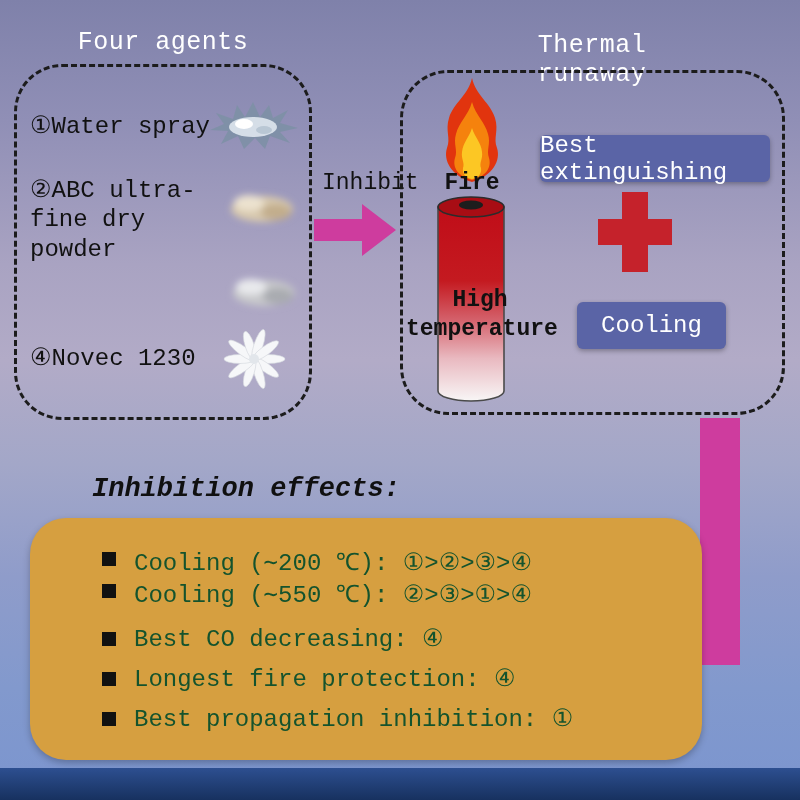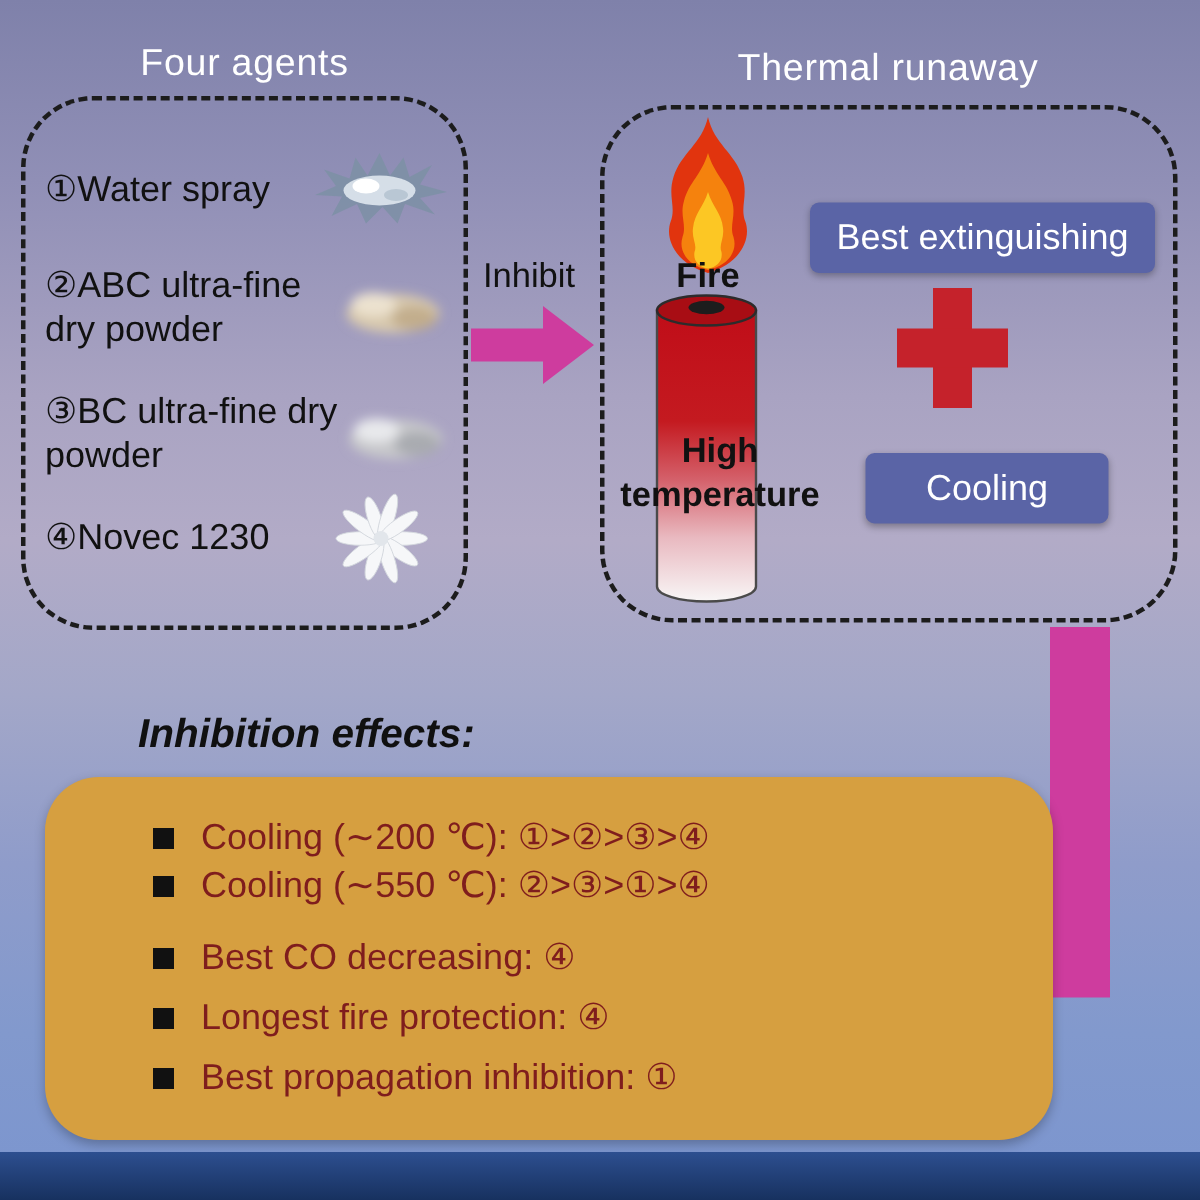--- a/index.html
+++ b/index.html
@@ -1,54 +1,53 @@
 <!DOCTYPE html>
 <html style="--arrow-color: #ce3c9e; --plus-color: #c5222b; --button-bg: #5a64a6; --button-text: #ffffff; --effects-bg: #d69f40; --title-text: #ffffff;"><head>
 <meta charset="utf-8">
 <style>
   html,body{margin:0;padding:0;background:#777;}
   .canvas{
     position:relative;width:800px;height:800px;overflow:hidden;
-    font-family:Liberation Sans, sans-serif;
+    font-family:Liberation Mono, monospace;
     background:linear-gradient(180deg,#7f81aa 0%,#908fb6 15%,#a9a3c2 33%,#b2abc7 45%,#a3a7c8 58%,#8f9cca 72%,#8299cd 86%,#7b95cf 100%);
   }
   .abs{position:absolute;}
   .title{color:var(--title-text,#ffffff);font-size:25px;text-align:center;letter-spacing:.5px;}
   .dashed-box{border:3px dashed #1c1c1c;border-radius:48px;}
   .agent-label{font-size:24px;color:#111;line-height:1.22;display:block;}
   .btn{
     background:var(--button-bg,#5a64a6);color:var(--button-text,#ffffff);
     font-size:24px;display:flex;align-items:center;justify-content:center;
     border-radius:6px;box-shadow:0 2px 5px rgba(0,0,0,.3);
   }
   .plus-part{position:absolute;background:var(--plus-color,#c5222b);}
   .arrow-shape{fill:var(--arrow-color,#ce3c9e);}
   .heading-italic{font-style:italic;font-weight:bold;font-size:27px;color:#101010;}
   .effects-box{background:var(--effects-bg,#d69f40);border-radius:36px;box-shadow:0 3px 7px rgba(0,0,0,.25);}
   .effect-row{position:absolute;left:72px;display:flex;align-items:flex-start;}
   .bullet{width:14px;height:14px;background:#111;margin:8px 18px 0 0;flex:none;}
-  .effect-text{font-size:24px;color:#7f1d1d;white-space:nowrap;}
+  .effect-text{font-size:24px;color:#14532d;white-space:nowrap;}
   .fire-label{font-size:23px;font-weight:bold;color:#111;text-align:center;margin-top:20px;}
   .battery-label{font-size:23px;font-weight:bold;color:#111;text-align:center;line-height:1.25;}
   .inhibit-label{font-size:23px;color:#111;}
   .footer{position:absolute;left:0;right:0;bottom:0;height:32px;background:linear-gradient(180deg,#2d4f90,#17315f);}
 </style>
 </head>
 <body>
 
 <div class="canvas">
 
   <div class="abs title" style="left:63px;top:28px;width:200px;">Four agents</div>
   <div class="abs title" style="left:482px;top:31px;width:220px;">Thermal runaway</div>
 
   <div class="abs dashed-box" style="left:14px;top:64px;width:292px;height:350px;"></div>
 
   <div class="abs agent-label" style="left:30px;top:112px;width:210px;">①Water spray</div>
   <div class="abs agent-label" style="left:30px;top:176px;width:200px;">②ABC ultra-fine dry powder</div>
-  <div class="abs agent-label" style="left:30px;top:260px;width:200px;">③BC ultra-fine dry powder</div>
   <div class="abs agent-label" style="left:30px;top:344px;width:210px;">④Novec 1230</div>
 
   <svg class="abs" style="left:206px;top:100px;" width="96" height="52" viewBox="0 0 96 52">
     <polygon points="4,30 18,24 10,13 27,19 31,5 39,17 47,2 54,17 63,5 67,18 82,10 74,23 92,28 74,32 84,43 64,36 59,49 49,38 38,49 32,36 15,44 22,31" fill="#7e90a6" opacity="0.92"></polygon>
     <ellipse cx="47" cy="27" rx="24" ry="10" fill="#dfe7ee" opacity="0.9"></ellipse>
     <ellipse cx="38" cy="24" rx="9" ry="5" fill="#ffffff"></ellipse>
     <ellipse cx="58" cy="30" rx="8" ry="4" fill="#b9c7d4"></ellipse>
   </svg>
 
   <svg class="abs" style="left:222px;top:182px;" width="80" height="52" viewBox="0 0 80 52">
@@ -123,21 +122,21 @@
   </svg>
   <div class="abs battery-label" style="left:406px;top:286px;width:148px;">High temperature</div>
 
   <div class="abs btn" style="left:540px;top:135px;width:230px;height:47px;">Best extinguishing</div>
 
   <div class="abs" style="left:598px;top:192px;width:74px;height:80px;">
     <div class="plus-part" style="left:24px;top:0;width:26px;height:80px;"></div>
     <div class="plus-part" style="left:0;top:27px;width:74px;height:26px;"></div>
   </div>
 
-  <div class="abs btn" style="left:577px;top:302px;width:162px;height:47px;">Cooling</div>
+  <div class="abs btn" style="left:577px;top:302px;width:149px;height:47px;">Cooling</div>
 
   <svg class="abs" style="left:640px;top:418px;" width="115" height="265" viewBox="0 0 115 265">
     <polygon class="arrow-shape" points="60,0 100,0 100,247 56,247 56,260 10,227 56,194 56,207 60,207"></polygon>
   </svg>
 
   <div class="abs heading-italic" style="left:92px;top:474px;">Inhibition effects:</div>
 
   <div class="abs effects-box" style="left:30px;top:518px;width:672px;height:242px;">
     <div class="effect-row" style="top:26px;">
       <span class="bullet"></span>

